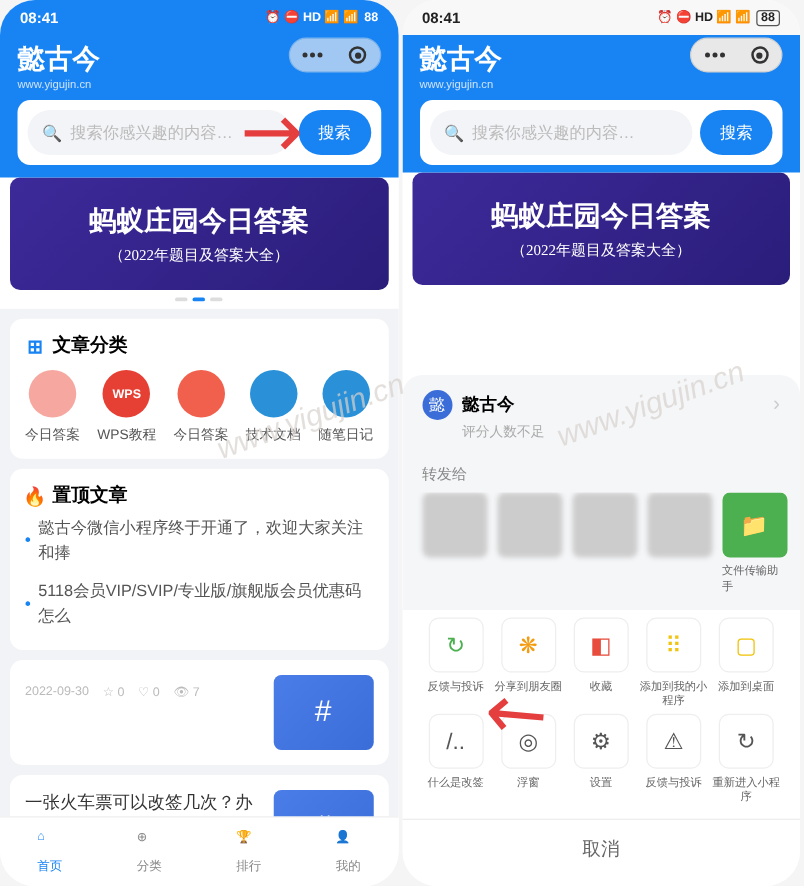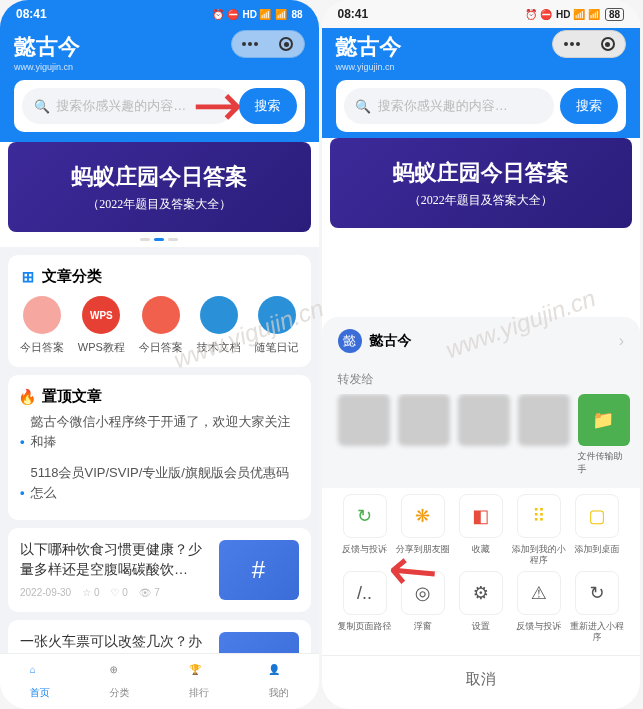--- a/index.html
+++ b/index.html
@@ -27,21 +27,21 @@
 .content { background: #f2f3f6; flex: 1; padding: 8px; overflow: hidden; }
 .pager-dots { display: flex; justify-content: center; gap: 4px; padding: 6px 0; }
 .pdot { width: 10px; height: 3px; background: #ddd; border-radius: 2px; }
 .pdot.active { background: #1884f4; }
 .card { background: #fff; border-radius: 10px; padding: 12px; margin-bottom: 8px; }
 .card-title { display: flex; align-items: center; gap: 6px; font-size: 15px; font-weight: 600; }
 .ic { width: 16px; height: 16px; display: inline-flex; align-items: center; justify-content: center; }
 .cat-row { display: flex; justify-content: space-between; margin-top: 10px; }
 .cat-item { display: flex; flex-direction: column; align-items: center; gap: 6px; font-size: 11px; color: #555; }
 .cat-ic { width: 38px; height: 38px; border-radius: 50%; display: flex; align-items: center; justify-content: center; color: #fff; font-size: 10px; font-weight: 600; }
-.list-item { font-size: 13px; color: #555; padding: 6px 0; display: flex; align-items: flex-end; gap: 6px; line-height: 1.5; }
+.list-item { font-size: 13px; color: #555; padding: 6px 0; display: flex; align-items: center; gap: 6px; line-height: 1.5; }
 .list-item::before { content: "•"; color: #1884f4; font-weight: bold; }
 .article-card { display: flex; gap: 8px; }
 .article-txt { flex: 1; }
 .article-title { font-size: 14px; font-weight: 500; color: #333; line-height: 1.4; }
 .meta { font-size: 10px; color: #bbb; margin-top: 8px; display: flex; gap: 11px; }
 .thumb { width: 80px; height: 60px; background: linear-gradient(135deg, #4a7de8, #3a6dd8); border-radius: 6px; display: flex; align-items: center; justify-content: center; color: #fff; font-size: 24px; position: relative; }
 .tabbar { display: flex; border-top: 1px solid #eee; background: #fff; height: 56px; }
 .tab { flex: 1; display: flex; flex-direction: column; align-items: center; justify-content: center; gap: 2px; font-size: 10px; color: #888; }
 .tab.active { color: #1884f4; }
 .tab-ic { width: 20px; height: 20px; }
@@ -146,21 +146,20 @@
           <div class="list-item">
             <span>懿古今微信小程序终于开通了，欢迎大家关注和捧</span>
           </div>
           <div class="list-item">
             <span>5118会员VIP/SVIP/专业版/旗舰版会员优惠码怎么</span>
           </div>
         </div>
     </div>
     <div class="card article-card">
       <div class="article-txt">
-        <div class="article-title">以下哪种饮食习惯更健康？少量多样还是空腹喝碳酸饮…</div>
         <div class="meta">
           <span>2022-09-30</span>
           <span>☆ <span>0</span></span>
           <span>♡ <span>0</span></span>
           <span>👁 <span>7</span></span>
         </div>
       </div>
       <div class="thumb">#</div>
     </div>
     <div class="card article-card">
@@ -223,20 +222,21 @@
     <div class="banner-sub">（2022年题目及答案大全）</div>
   </div>
 
   <div class="sheet">
     <div class="sheet-header">
       <div class="sheet-row">
         <span class="mp-ic">懿</span>
         <span class="sheet-name">懿古今</span>
         <span style="color:#ccc">›</span>
       </div>
+      <div class="sheet-sub">评分人数不足</div>
     </div>
     <div class="section-label">转发给</div>
     <div class="contact-row">
       <div class="contact-wrap">
           <div class="contact"></div>
         </div>
       <div class="contact-wrap">
           <div class="contact"></div>
         </div>
       <div class="contact-wrap">
@@ -266,21 +266,21 @@
         <div class="action-item">
           <div class="action-ic" style="color:#f1c40f">⠿</div>
           <div class="action-lbl">添加到我的小程序</div>
         </div>
         <div class="action-item">
           <div class="action-ic" style="color:#f1c40f">▢</div>
           <div class="action-lbl">添加到桌面</div>
         </div>
         <div class="action-item">
           <div class="action-ic" style="color:#555">/..</div>
-          <div class="action-lbl">复制页面路径</div>
+          <div class="action-lbl">什么是改签</div>
         </div>
         <div class="action-item">
           <div class="action-ic" style="color:#555">◎</div>
           <div class="action-lbl">浮窗</div>
         </div>
         <div class="action-item">
           <div class="action-ic" style="color:#555">⚙</div>
           <div class="action-lbl">设置</div>
         </div>
         <div class="action-item">

